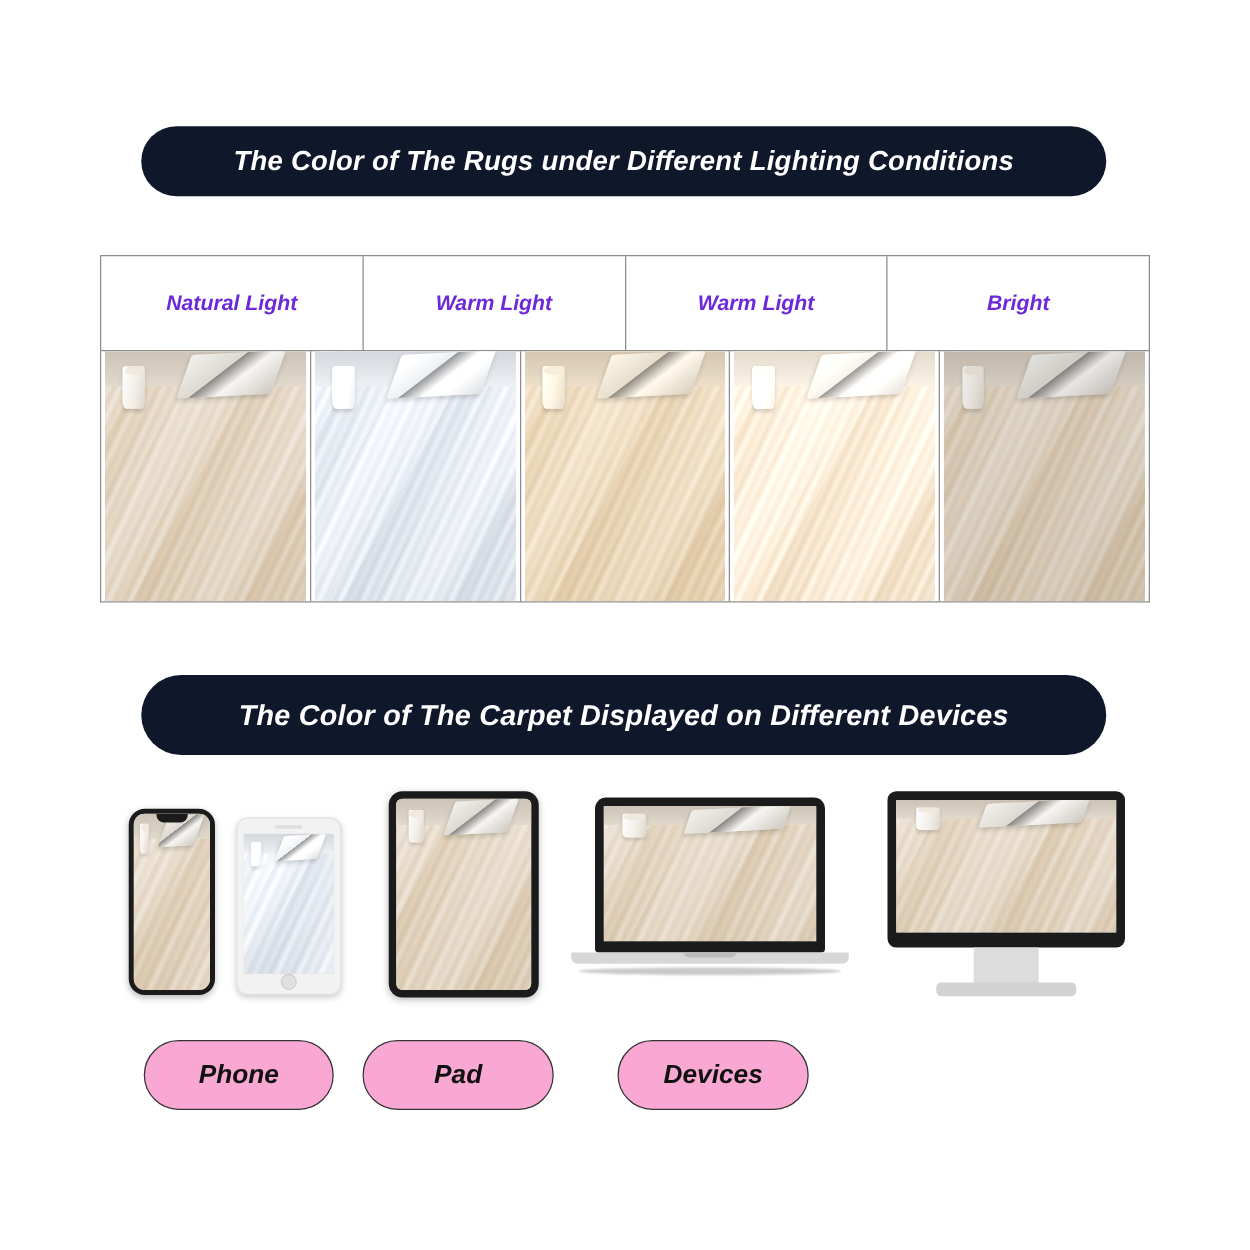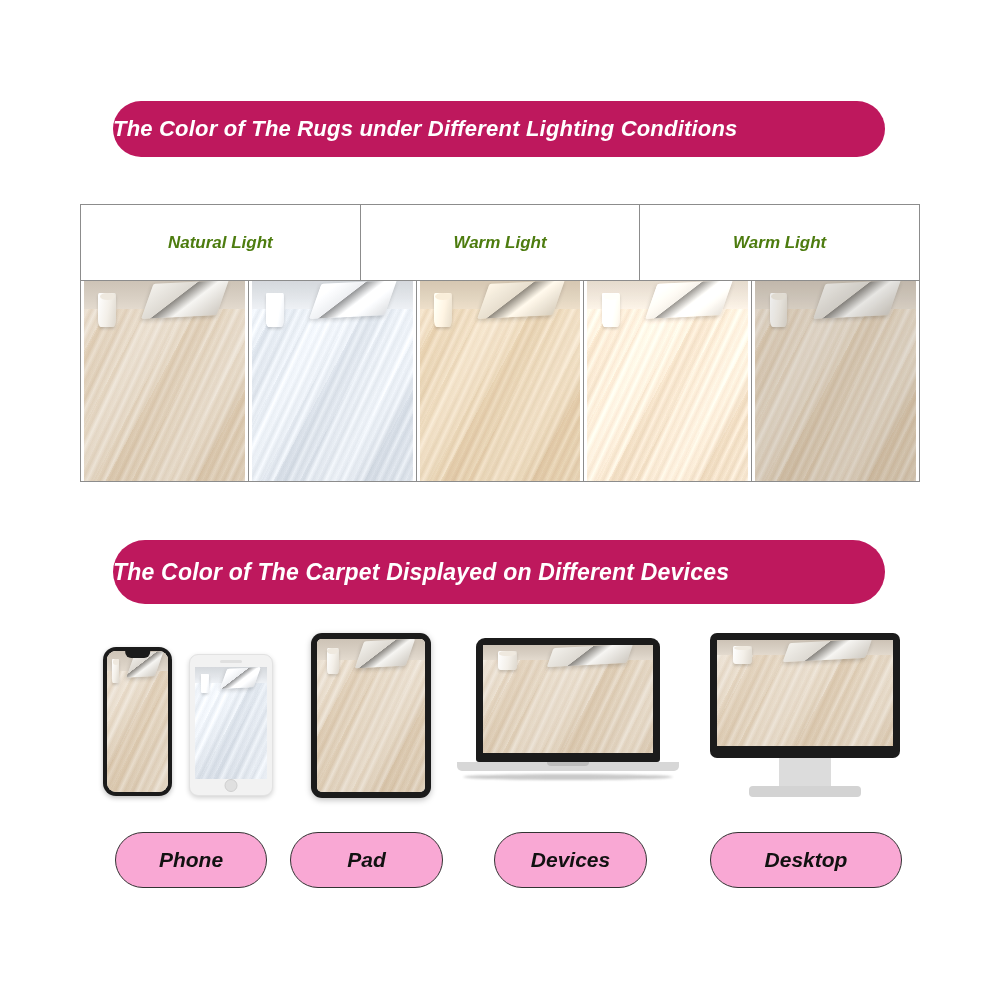--- a/index.html
+++ b/index.html
@@ -12,26 +12,26 @@
     height: 1000px;
     font-family: "Liberation Sans", sans-serif;
     color: #111111;
     overflow: hidden;
     position: relative;
   }
 
   
   .banner {
     position: absolute;
-    background: #be185d;
+    background: #0f172a;
     color: #ffffff;
     border-radius: 999px;
     display: flex;
     align-items: center;
-    justify-content: flex-start;
+    justify-content: center;
     font-style: italic;
     font-weight: bold;
     letter-spacing: .2px;
   }
   #banner-lighting {
     left: 113px;
     top: 101px;
     width: 772px;
     height: 56px;
     font-size: 22px;
@@ -66,21 +66,21 @@
   .th {
     flex: 1 1 0;
     border-right: 1px solid #8c8c8c;
     border-bottom: 1px solid #8c8c8c;
     display: flex;
     align-items: center;
     justify-content: center;
     font-style: italic;
     font-weight: bold;
     font-size: 17px;
-    color: #4d7c0f;
+    color: #6d28d9;
     box-sizing: border-box;
   }
   .th:last-child { border-right: none; }
 
   .td {
     flex: 1 1 0;
     border-right: 1px solid #8c8c8c;
     position: relative;
     overflow: hidden;
     box-sizing: border-box;
@@ -323,20 +323,23 @@
   <div class="table-head">
     <div class="th">
       <span>Natural Light</span>
     </div>
     <div class="th">
       <span>Warm Light</span>
     </div>
     <div class="th">
       <span>Warm Light</span>
     </div>
+    <div class="th">
+      <span>Bright</span>
+    </div>
   </div>
 
   <div class="table-body">
     <div class="td">
       <div class="cell-inner">
         <div class="rug v-natural">
           <div class="rug-top"></div>
           <div class="rug-mug"></div>
         </div>
       </div>
@@ -444,16 +447,13 @@
 <div class="labels">
   <div class="label-pill" id="label-phone">
     <span>Phone</span>
   </div>
   <div class="label-pill" id="label-pad">
     <span>Pad</span>
   </div>
   <div class="label-pill" id="label-laptop">
     <span>Devices</span>
   </div>
-  <div class="label-pill" id="label-desktop">
-    <span>Desktop</span>
-  </div>
 </div>
 
 </body></html>

